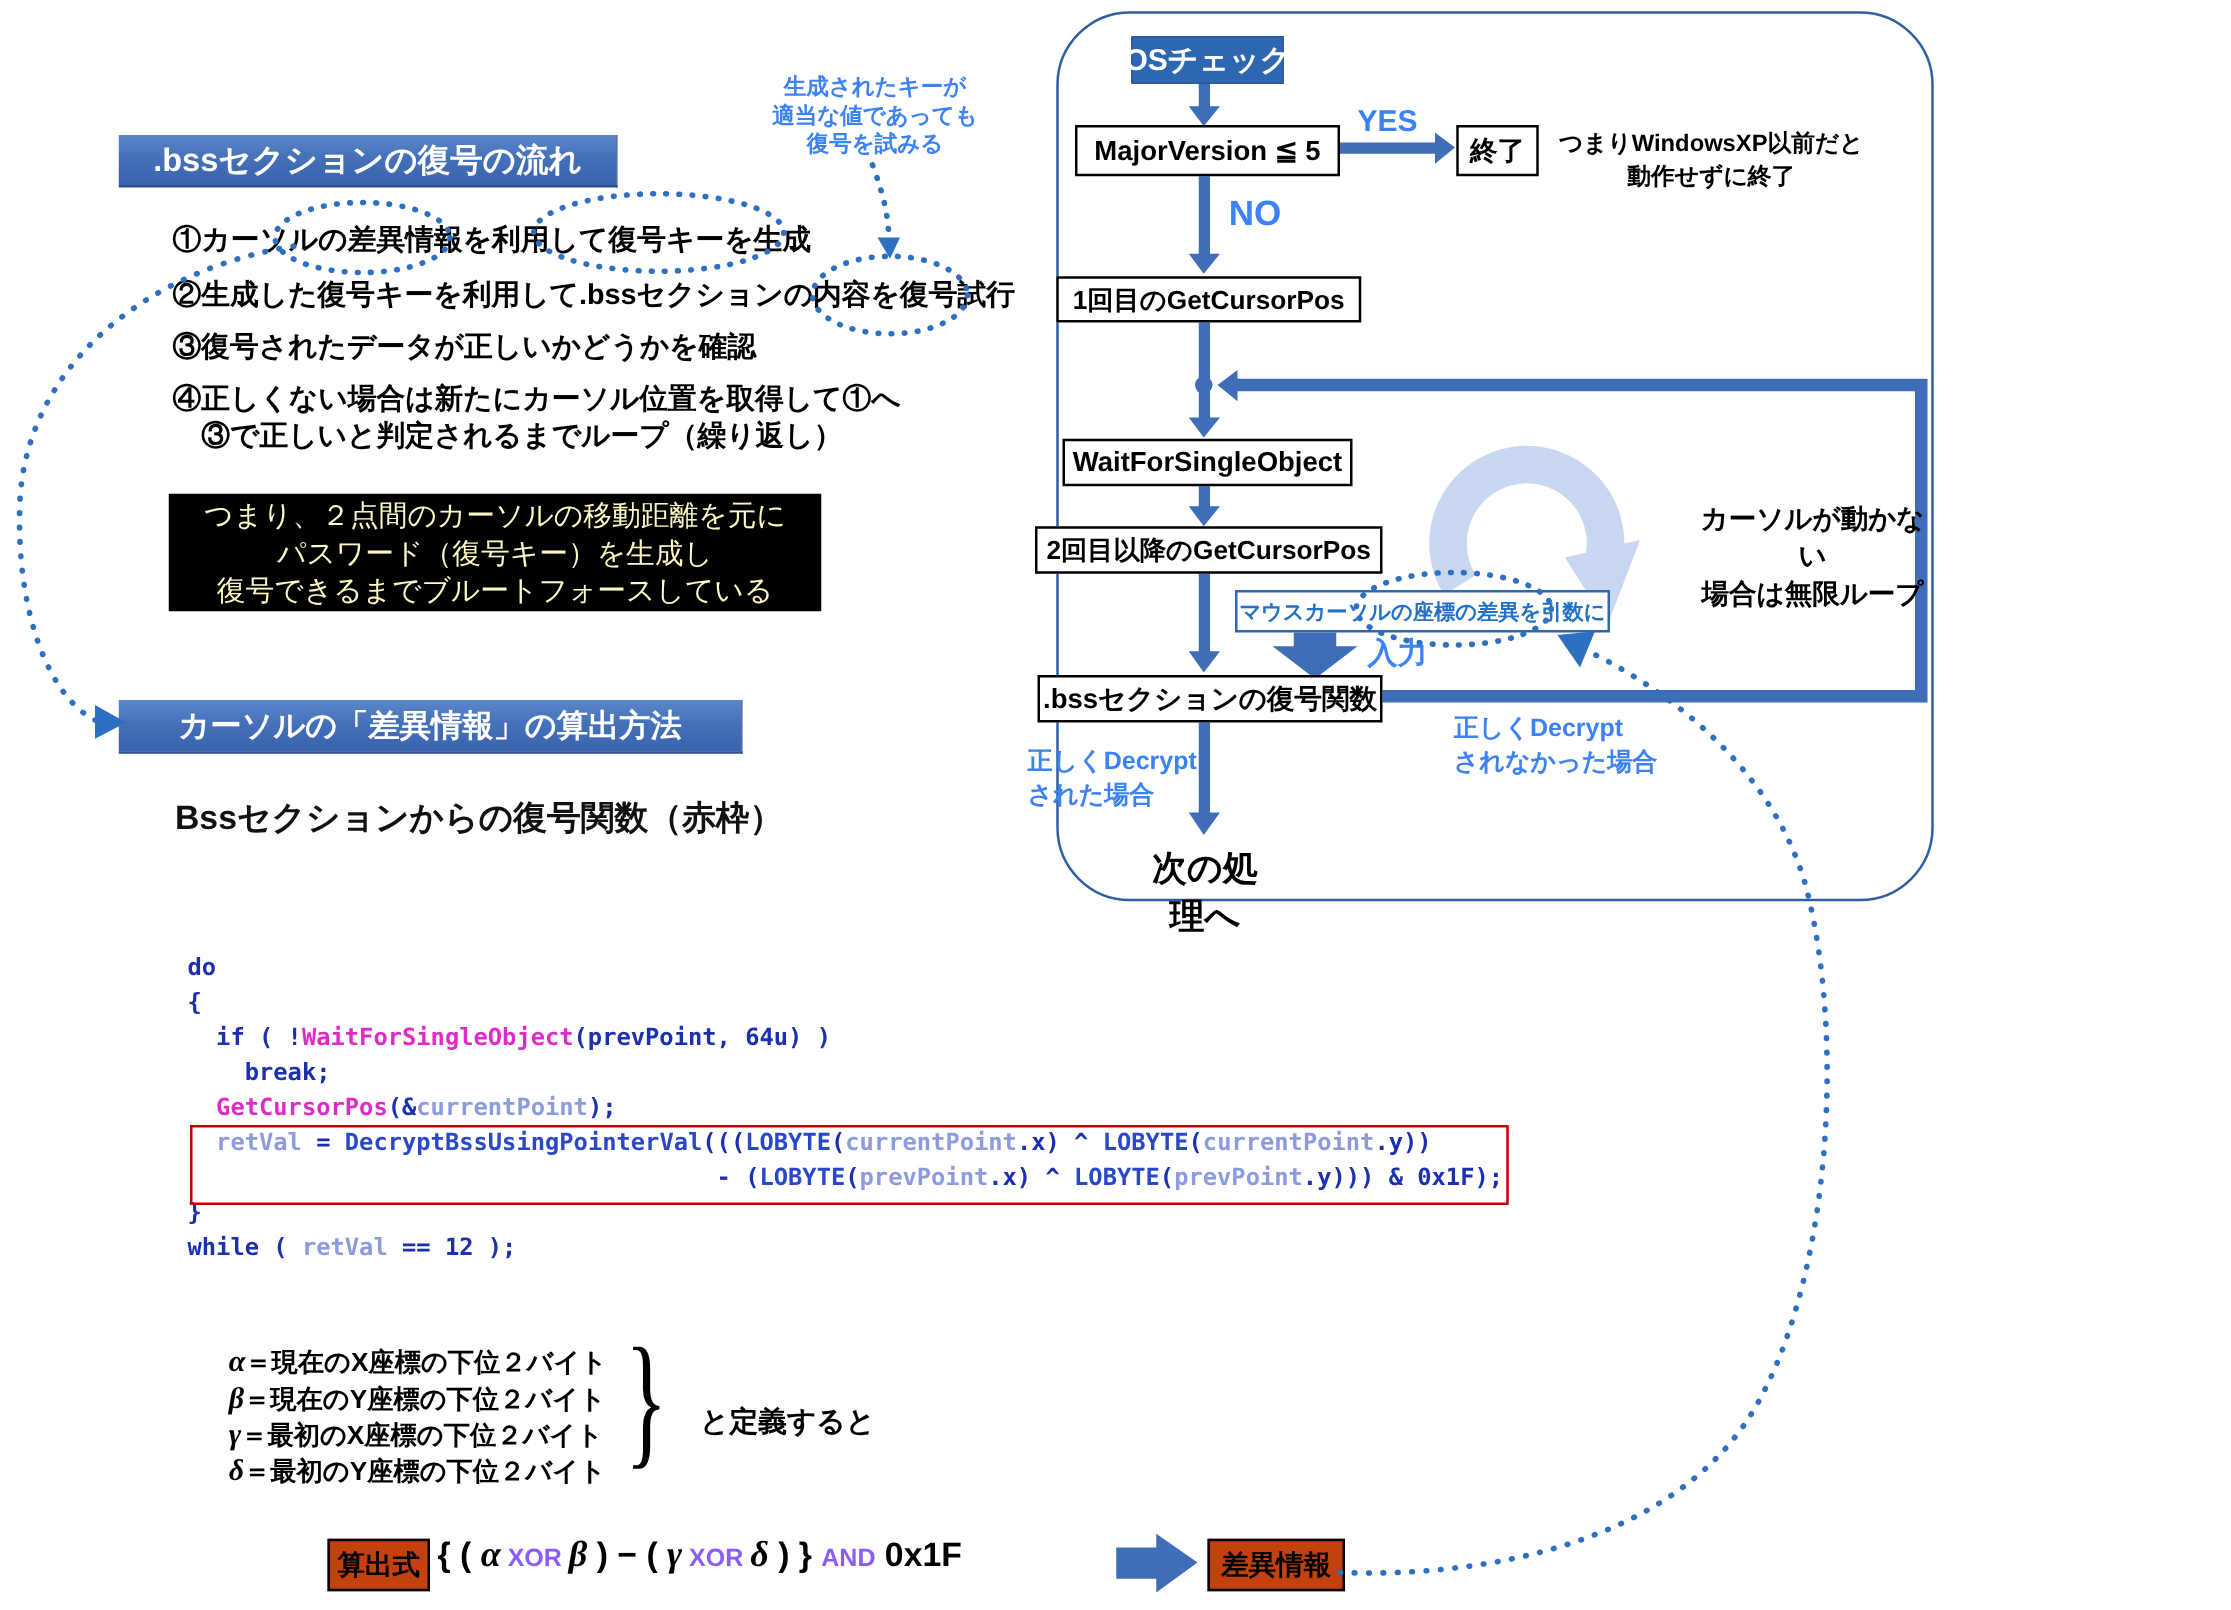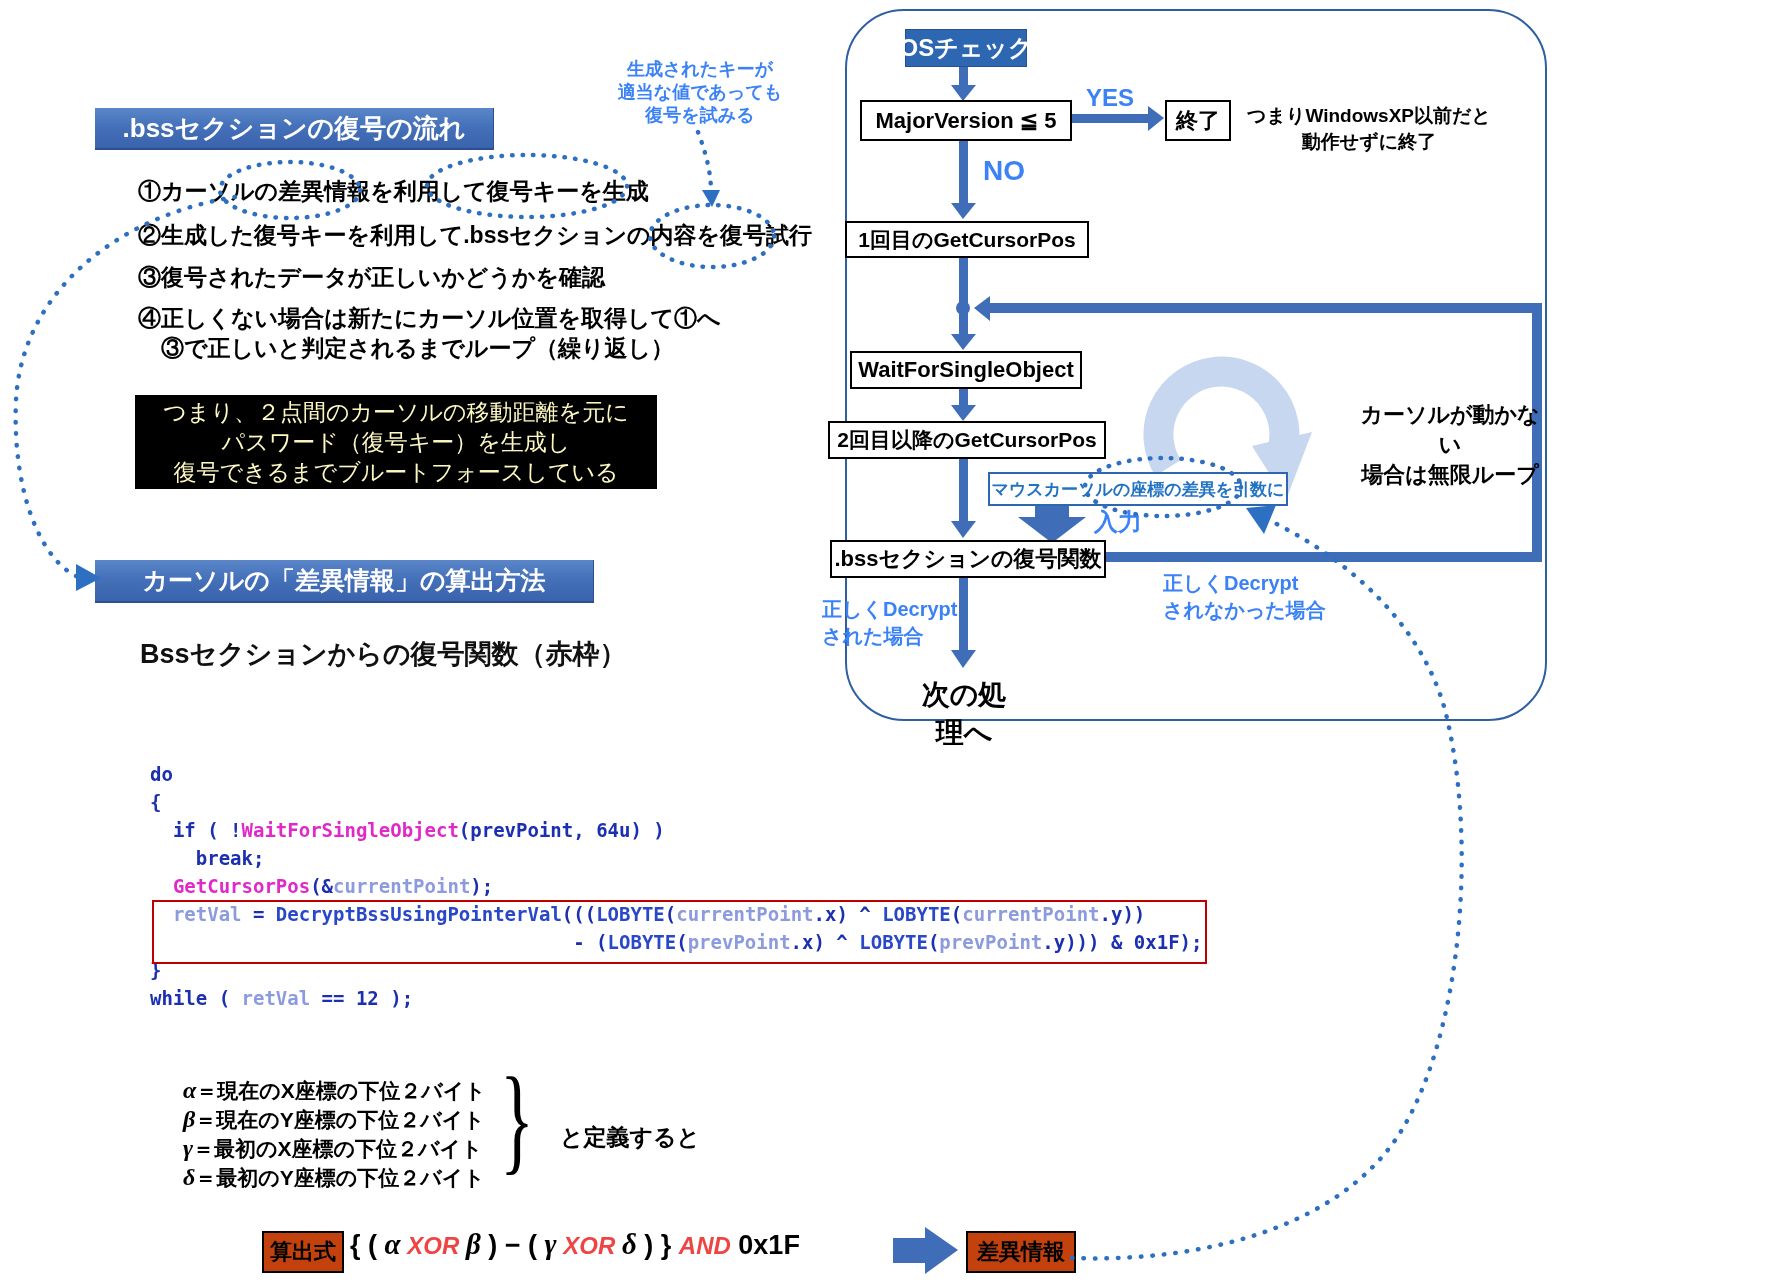--- a/index.html
+++ b/index.html
@@ -22,21 +22,21 @@
   
   #code-block{font-family:"DejaVu Sans Mono",monospace;font-size:19px;line-height:28px;z-index:3;}
   .code-line{white-space:pre;}
   .tok-kw{color:#1b2fb0;font-weight:600;}
   .tok-fn{color:#e02ac8;font-weight:600;}
   .tok-fnb{color:#2947c9;font-weight:700;}
   .tok-var{color:#8c9ade;font-weight:600;}
   .red-frame{border:2px solid #c00000;z-index:4;}
   
   .formula{font-size:27px;font-weight:700;white-space:nowrap;}
-  .f-op{color:#ef4444;font-style:italic;font-weight:700;font-size:24px;}
+  .f-op{color:#8b5cf6;font-weight:700;font-size:20px;}
   .f-greek{font-family:"Liberation Serif",serif;font-style:italic;font-weight:700;font-size:29px;}
   .label-box{background:#c2410c;border:2px solid #000;font-weight:700;display:flex;
         align-items:center;justify-content:center;white-space:nowrap;}
   .def-greek{font-family:"Liberation Serif",serif;font-style:italic;font-weight:700;font-size:24px;}
   svg{position:absolute;left:0;top:0;}
 </style>
 </head>
 <body>
 
 <div id="canvas">

